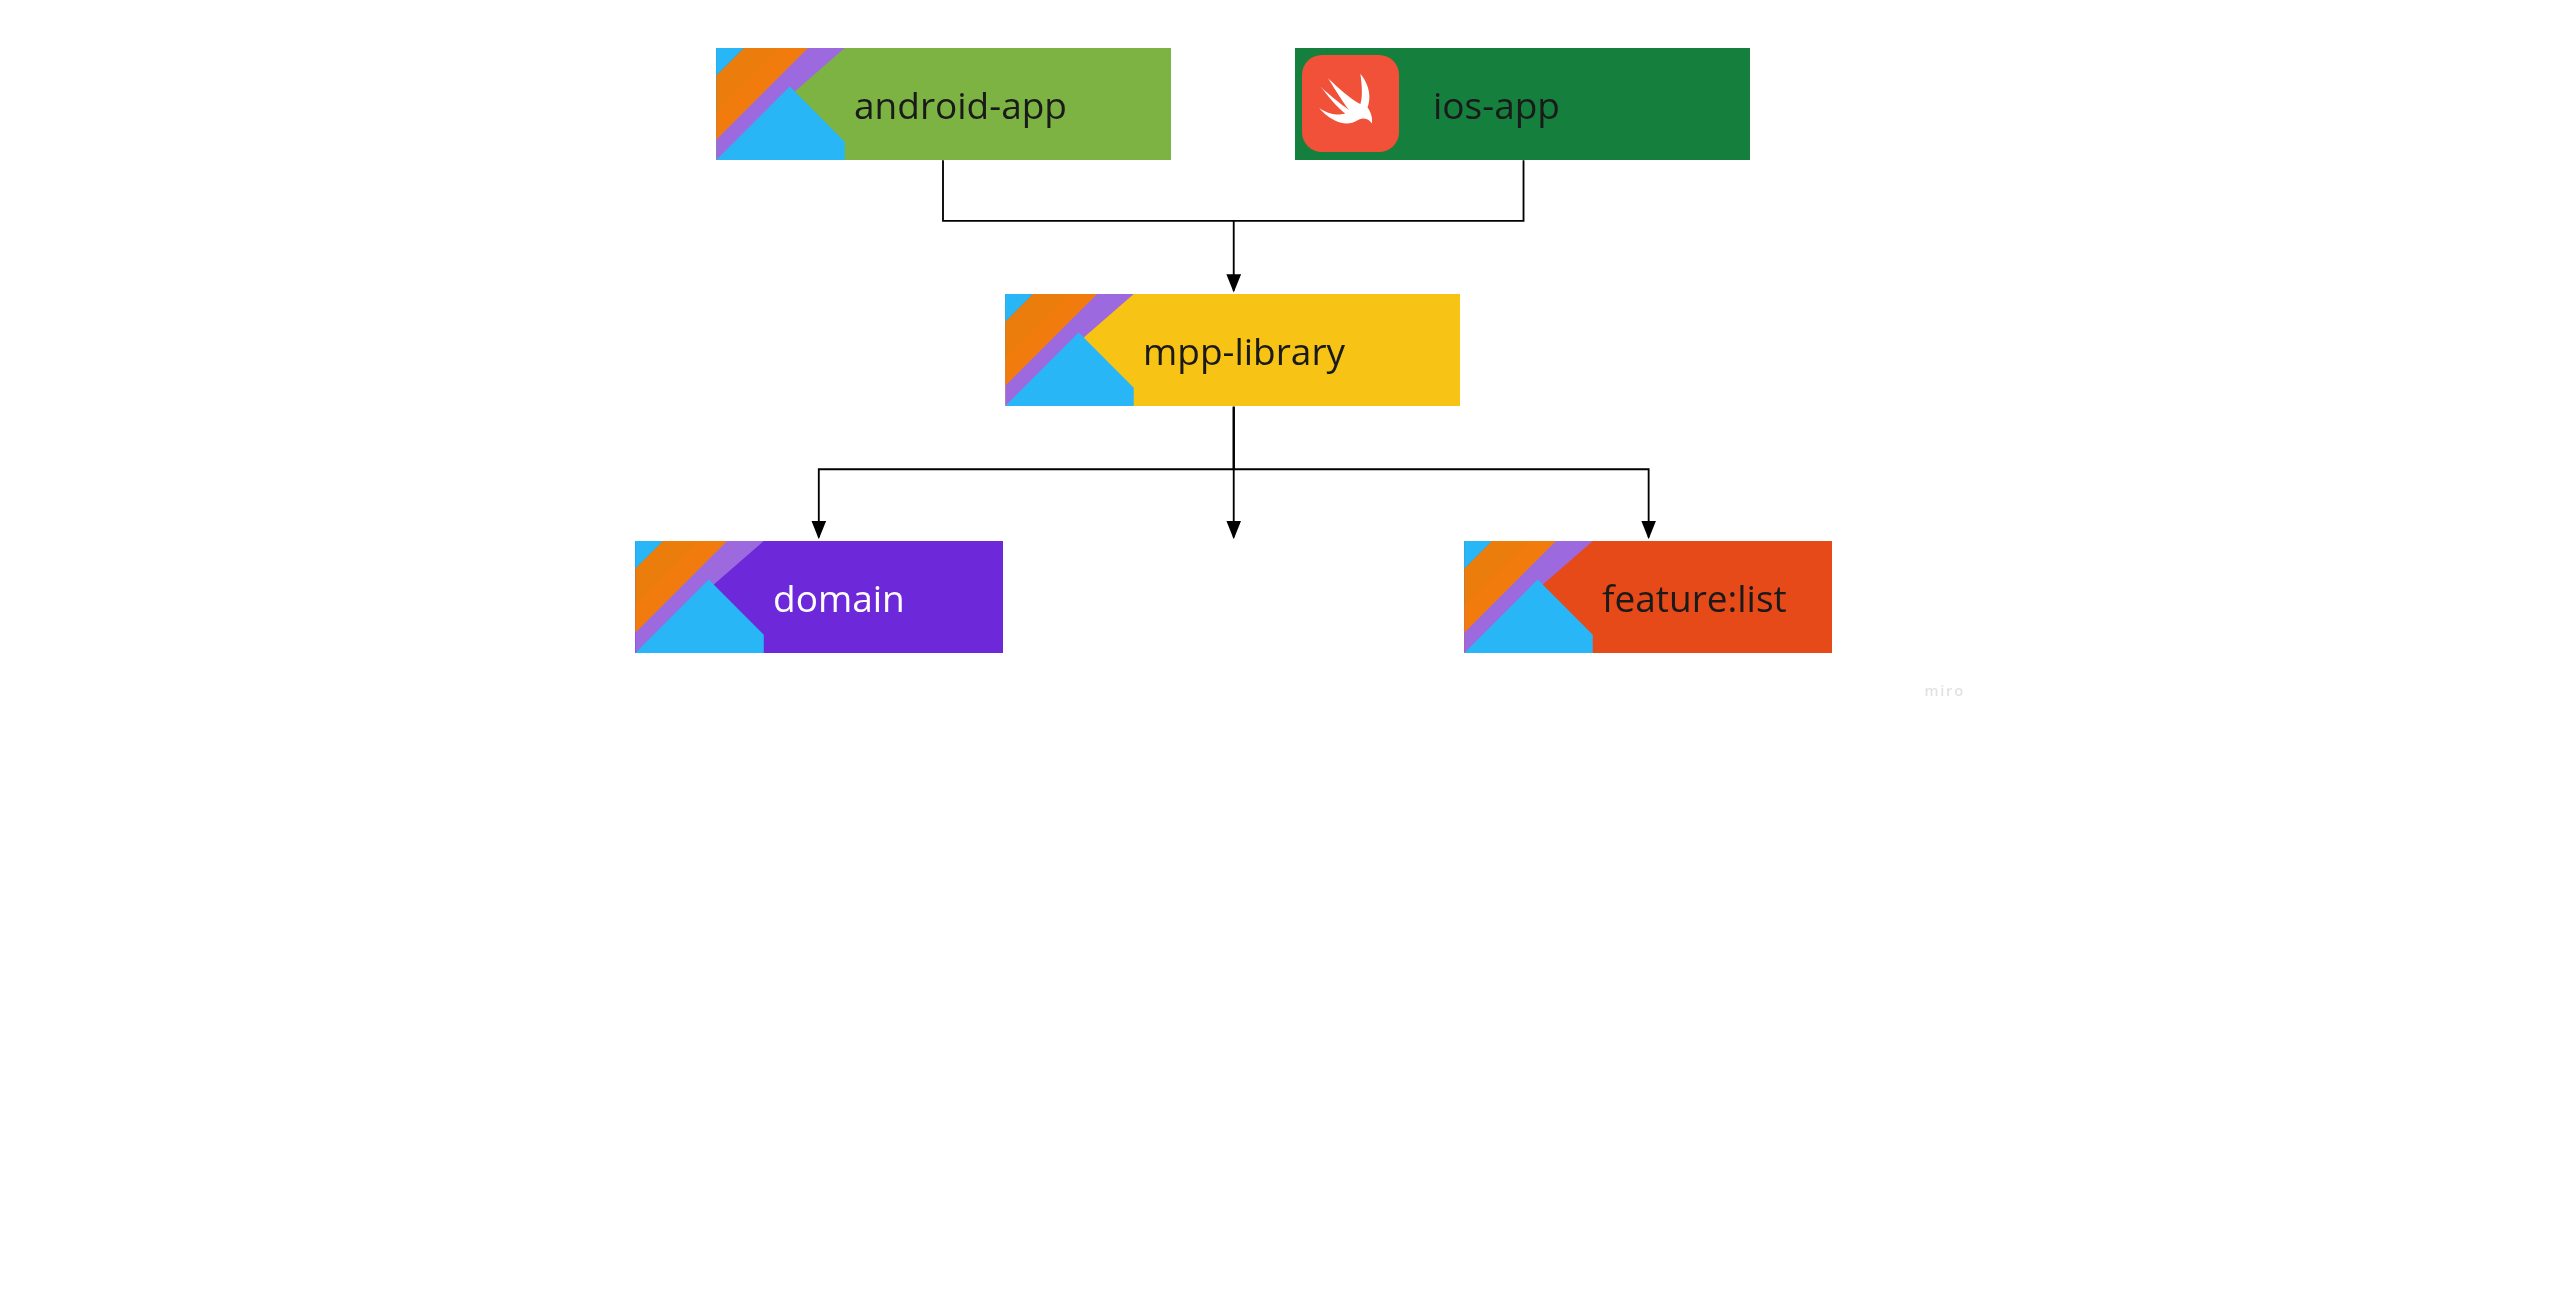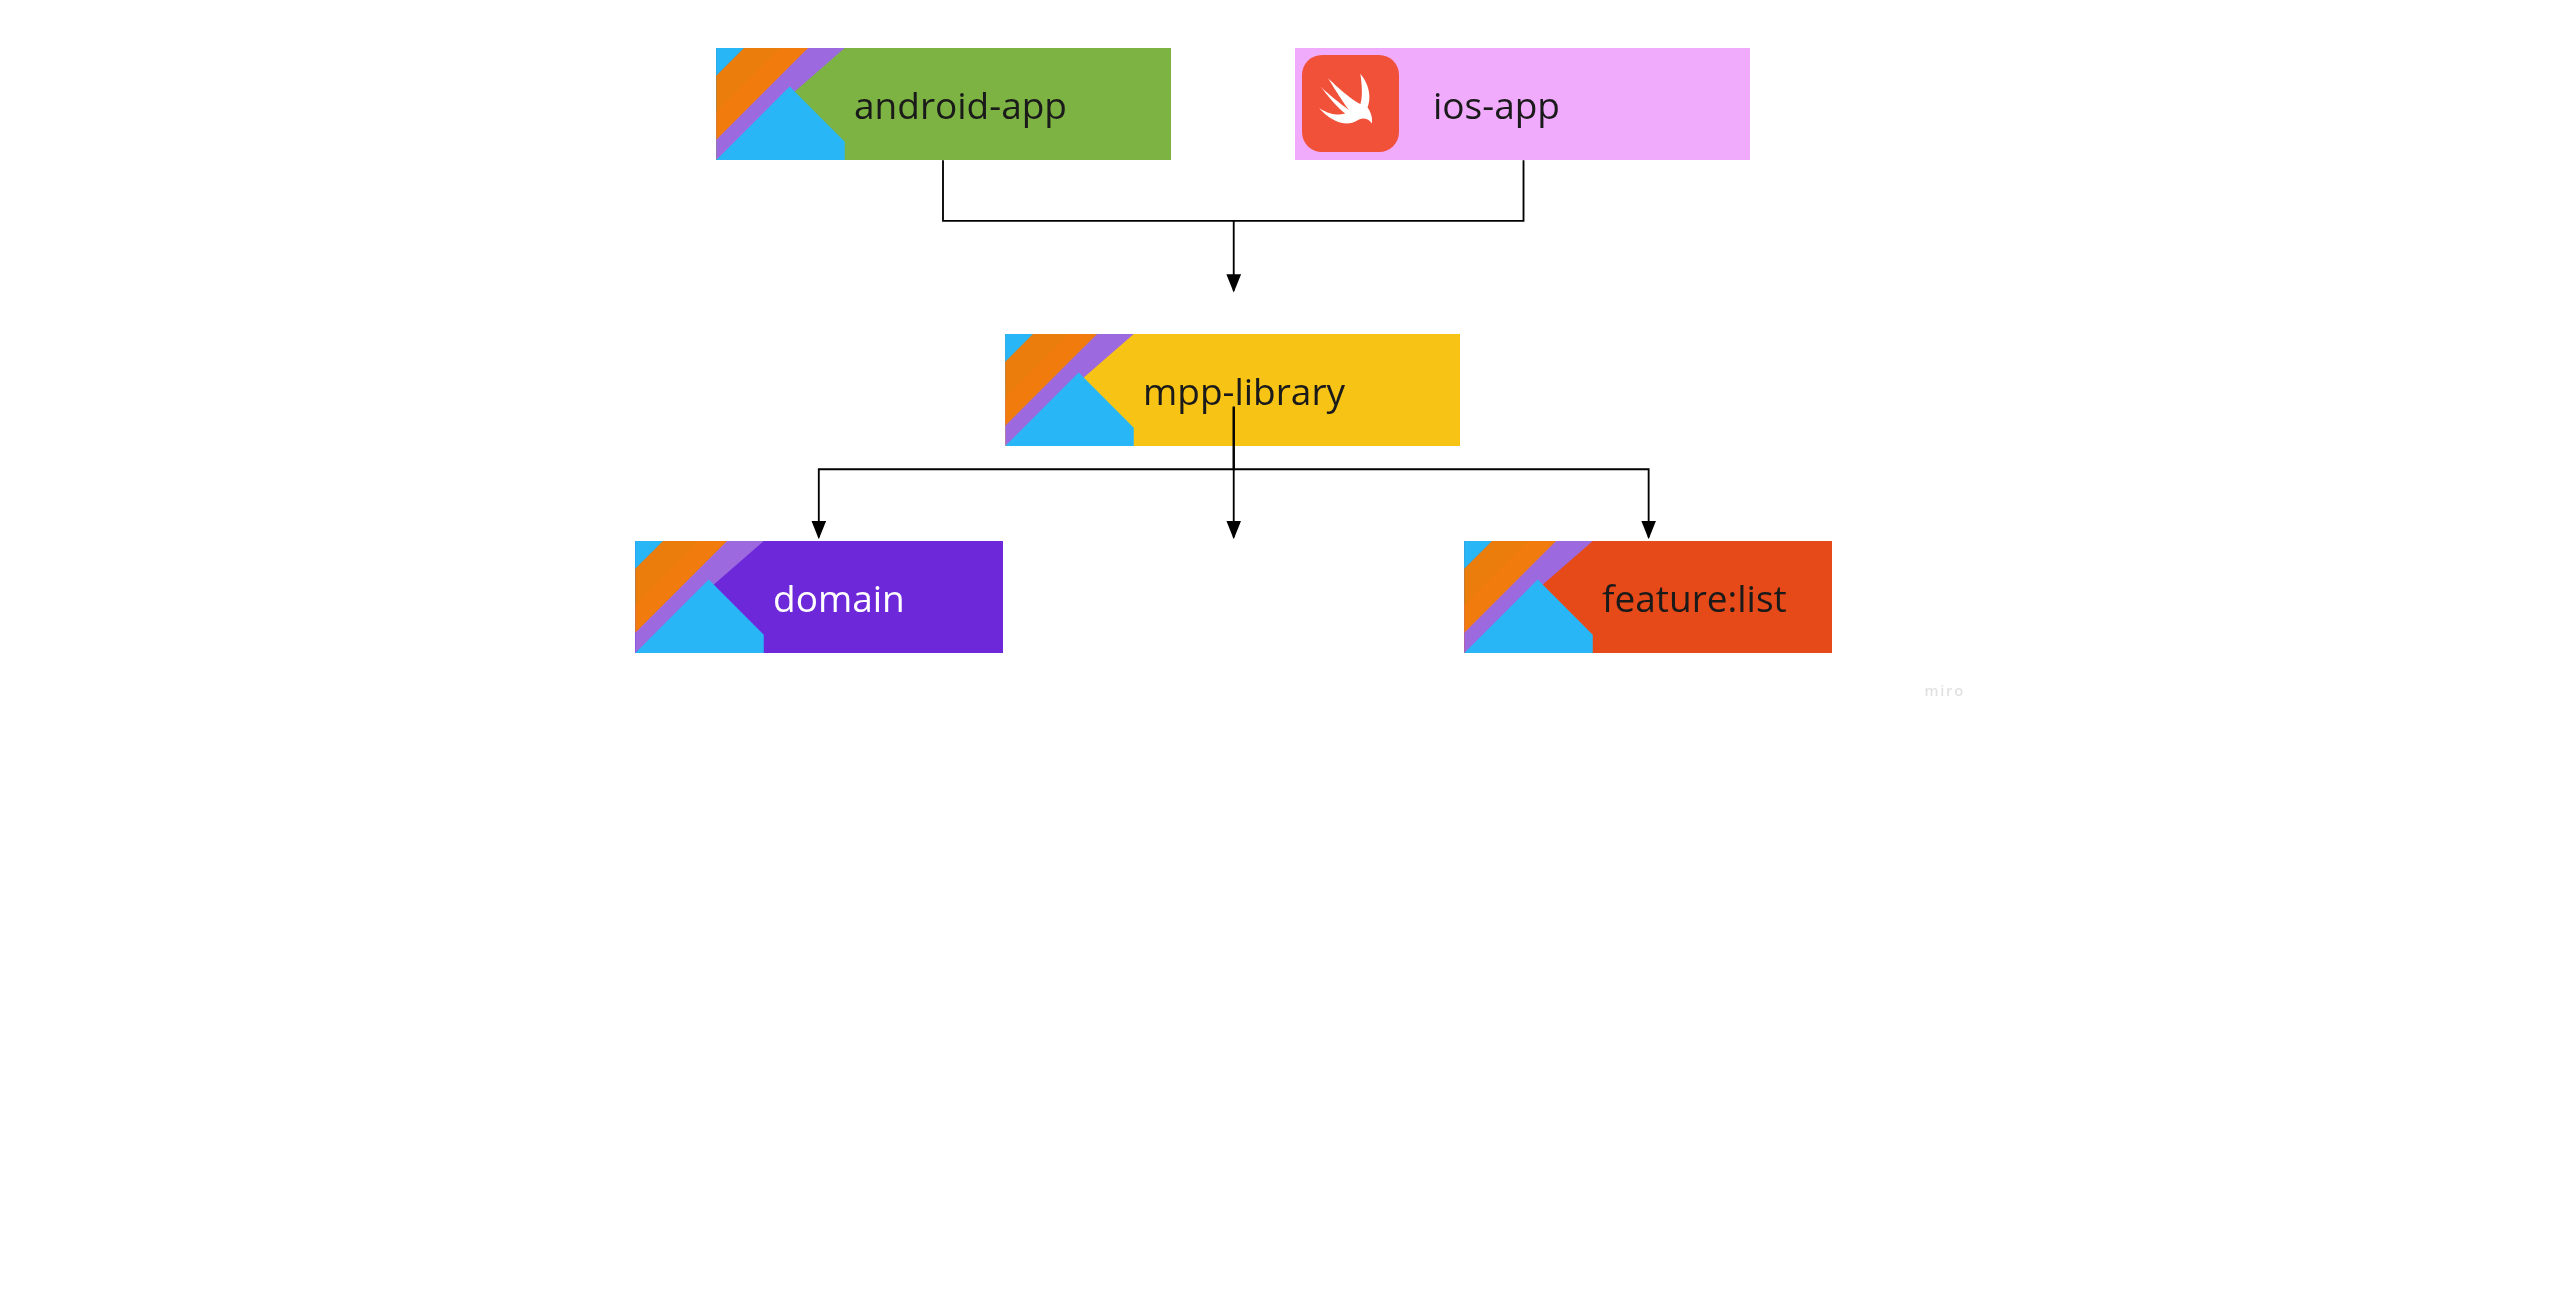--- a/index.html
+++ b/index.html
@@ -59,30 +59,30 @@
         <polygon points="0,0 70,0 0,70" fill="#1E88E5"></polygon>
         <polygon points="0,70 70,0 140,0 0,122" fill="#9C6ADE"></polygon>
         <polygon points="30,0 100,0 0,100 0,30" fill="#F57C00" opacity="0.95"></polygon>
         <polygon points="0,122 80,42 140,102 140,122" fill="#29B6F6"></polygon>
         <polygon points="0,0 30,0 0,30" fill="#29B6F6"></polygon>
       </svg>
     </div>
     <span class="label">android-app</span>
   </div>
 
-  <div class="node" style="left:697px;top:48px;width:455px;background:#f0abfc;">
+  <div class="node" style="left:697px;top:48px;width:455px;background:#15803d;">
     <div class="swift-logo">
       <svg viewBox="0 0 100 100" width="72" height="72">
         <path fill="#fff" d="M63 8c18 22 12 42 10 47 0 0 8 10 6 22-0 0-4-7-12-7-7 0-11 7-23 7C23 77 6 56 6 56 28 70 42 63 42 63 30 55 8 26 8 26c14 14 39 32 39 32C36 44 18 14 18 14c0 0 28 28 45 36 5-12 0-42 0-42z"></path>
       </svg>
     </div>
     <span class="label">ios-app</span>
   </div>
 
-  <div class="node" style="left:407px;top:294px;width:455px;background:#F7C416;margin-top:40px;">
+  <div class="node" style="left:407px;top:294px;width:455px;background:#F7C416;">
     <div class="kotlin-logo">
       <svg viewBox="0 0 140 122" width="129" height="112">
         <polygon points="0,0 70,0 0,70" fill="#1E88E5"></polygon>
         <polygon points="0,70 70,0 140,0 0,122" fill="#9C6ADE"></polygon>
         <polygon points="30,0 100,0 0,100 0,30" fill="#F57C00" opacity="0.95"></polygon>
         <polygon points="0,122 80,42 140,102 140,122" fill="#29B6F6"></polygon>
         <polygon points="0,0 30,0 0,30" fill="#29B6F6"></polygon>
       </svg>
     </div>
     <span class="label">mpp-library</span>

